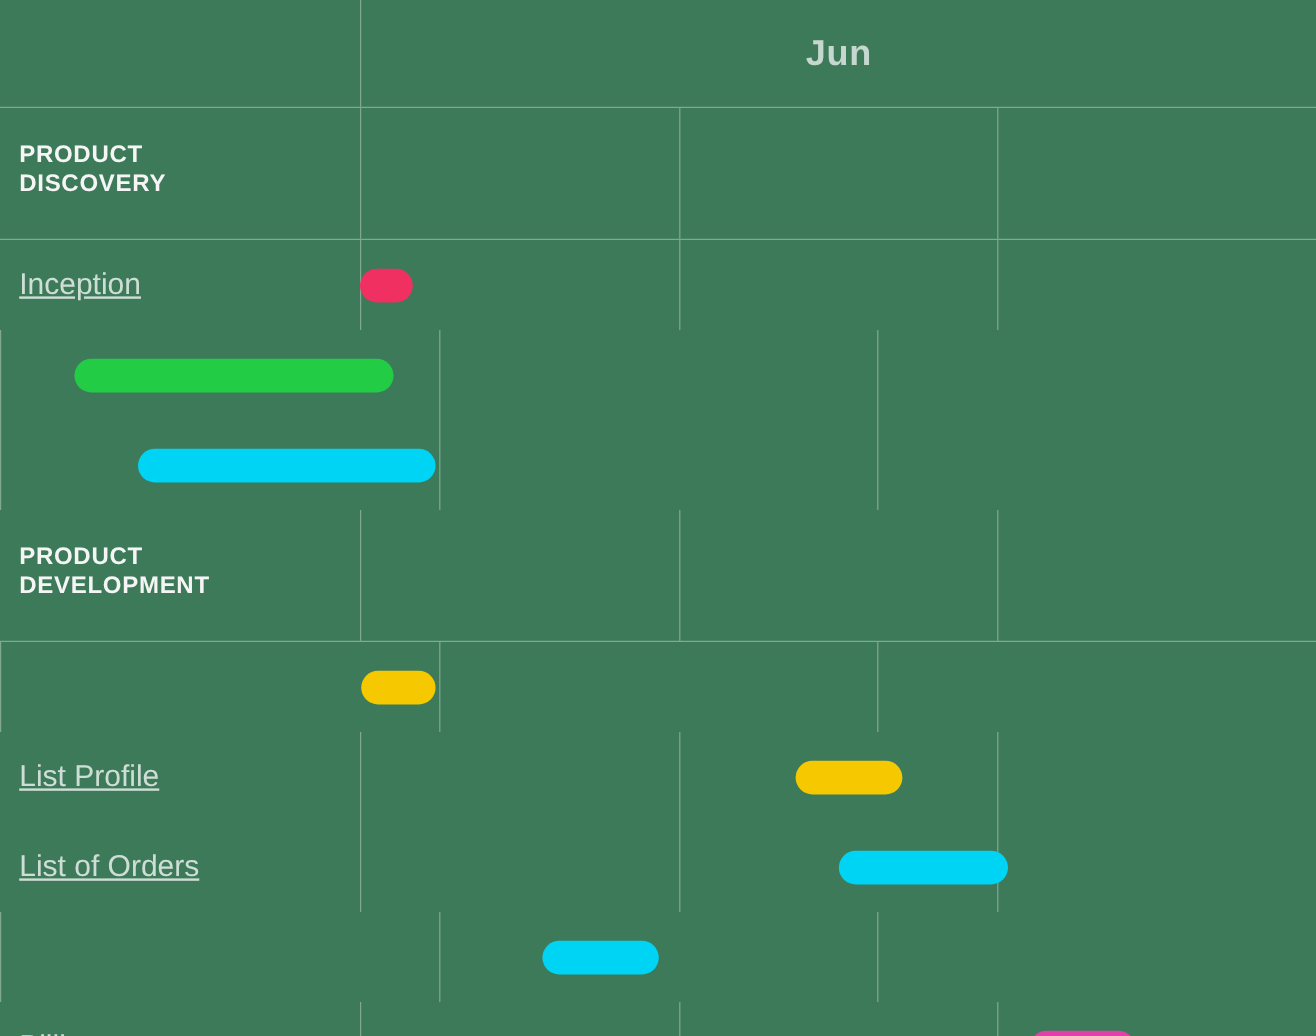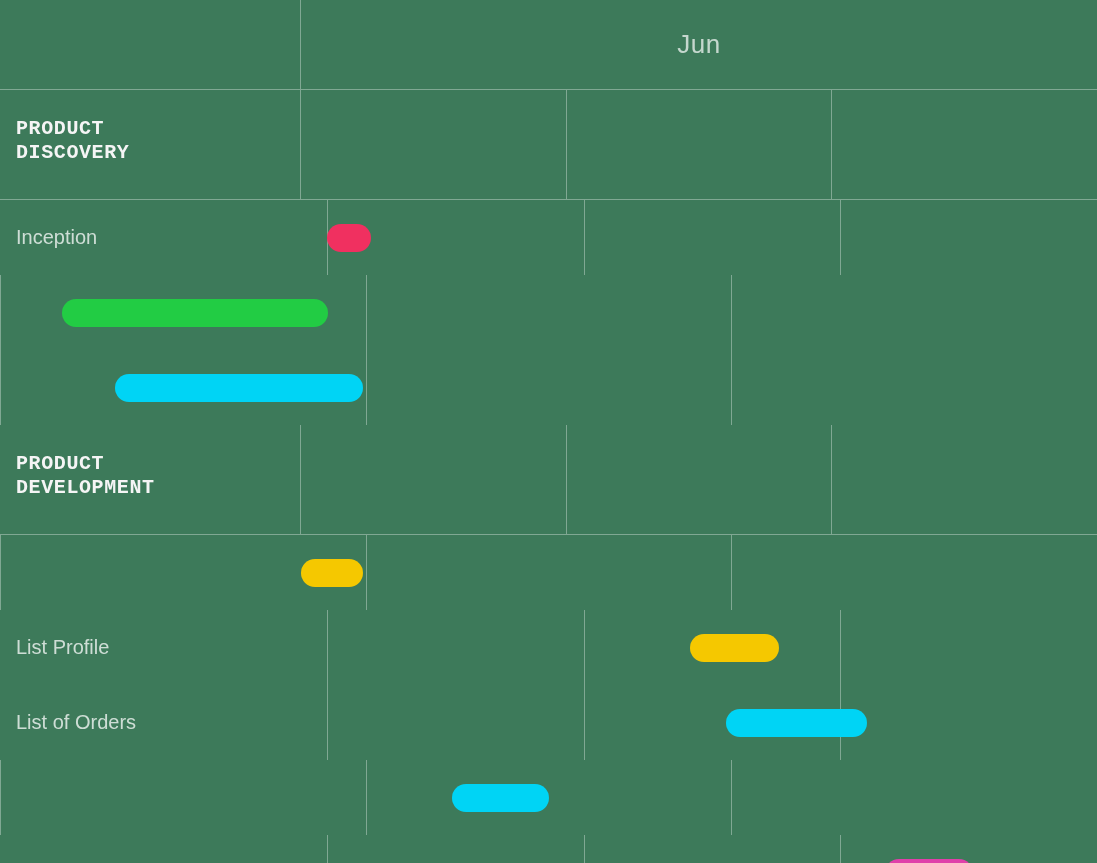--- a/index.html
+++ b/index.html
@@ -52,39 +52,38 @@
       flex: 1;
       display: flex;
     }
 
     .month-col {
       flex: 1;
       border-left: 1.5px solid rgba(255,255,255,0.35);
       display: flex;
       align-items: center;
       justify-content: center;
-      font-size: 26px;
+      font-size: 30px;
       color: rgba(255,255,255,0.7);
-      font-weight: 400;
+      font-weight: 700;
       letter-spacing: 0.02em;
     }
 
     
     .gantt-body {
       flex: 1;
       display: flex;
       flex-direction: column;
     }
 
     
     .section-header-row {
       display: flex;
       height: 110px;
       border-bottom: 1.5px solid rgba(255,255,255,0.35);
-      font-family: Liberation Mono, monospace;
     }
 
     .section-header-row .gantt-label-col {
       align-items: center;
       padding-top: 0;
     }
 
     .section-cells {
       flex: 1;
       display: flex;
@@ -96,26 +95,27 @@
     }
 
     
     .task-row {
       display: flex;
       height: 75px;
       align-items: center;
     }
 
     .task-label {
-      width: 327px;
+      width: 300px;
       flex-shrink: 0;
       padding: 0 16px;
-      font-size: 20px;
+      font-size: 25px;
       color: rgba(255,255,255,0.75);
       font-weight: 300;
+      text-decoration: underline;
     }
 
     .task-timeline {
       flex: 1;
       display: flex;
       position: relative;
       height: 100%;
     }
 
     .timeline-cell {

